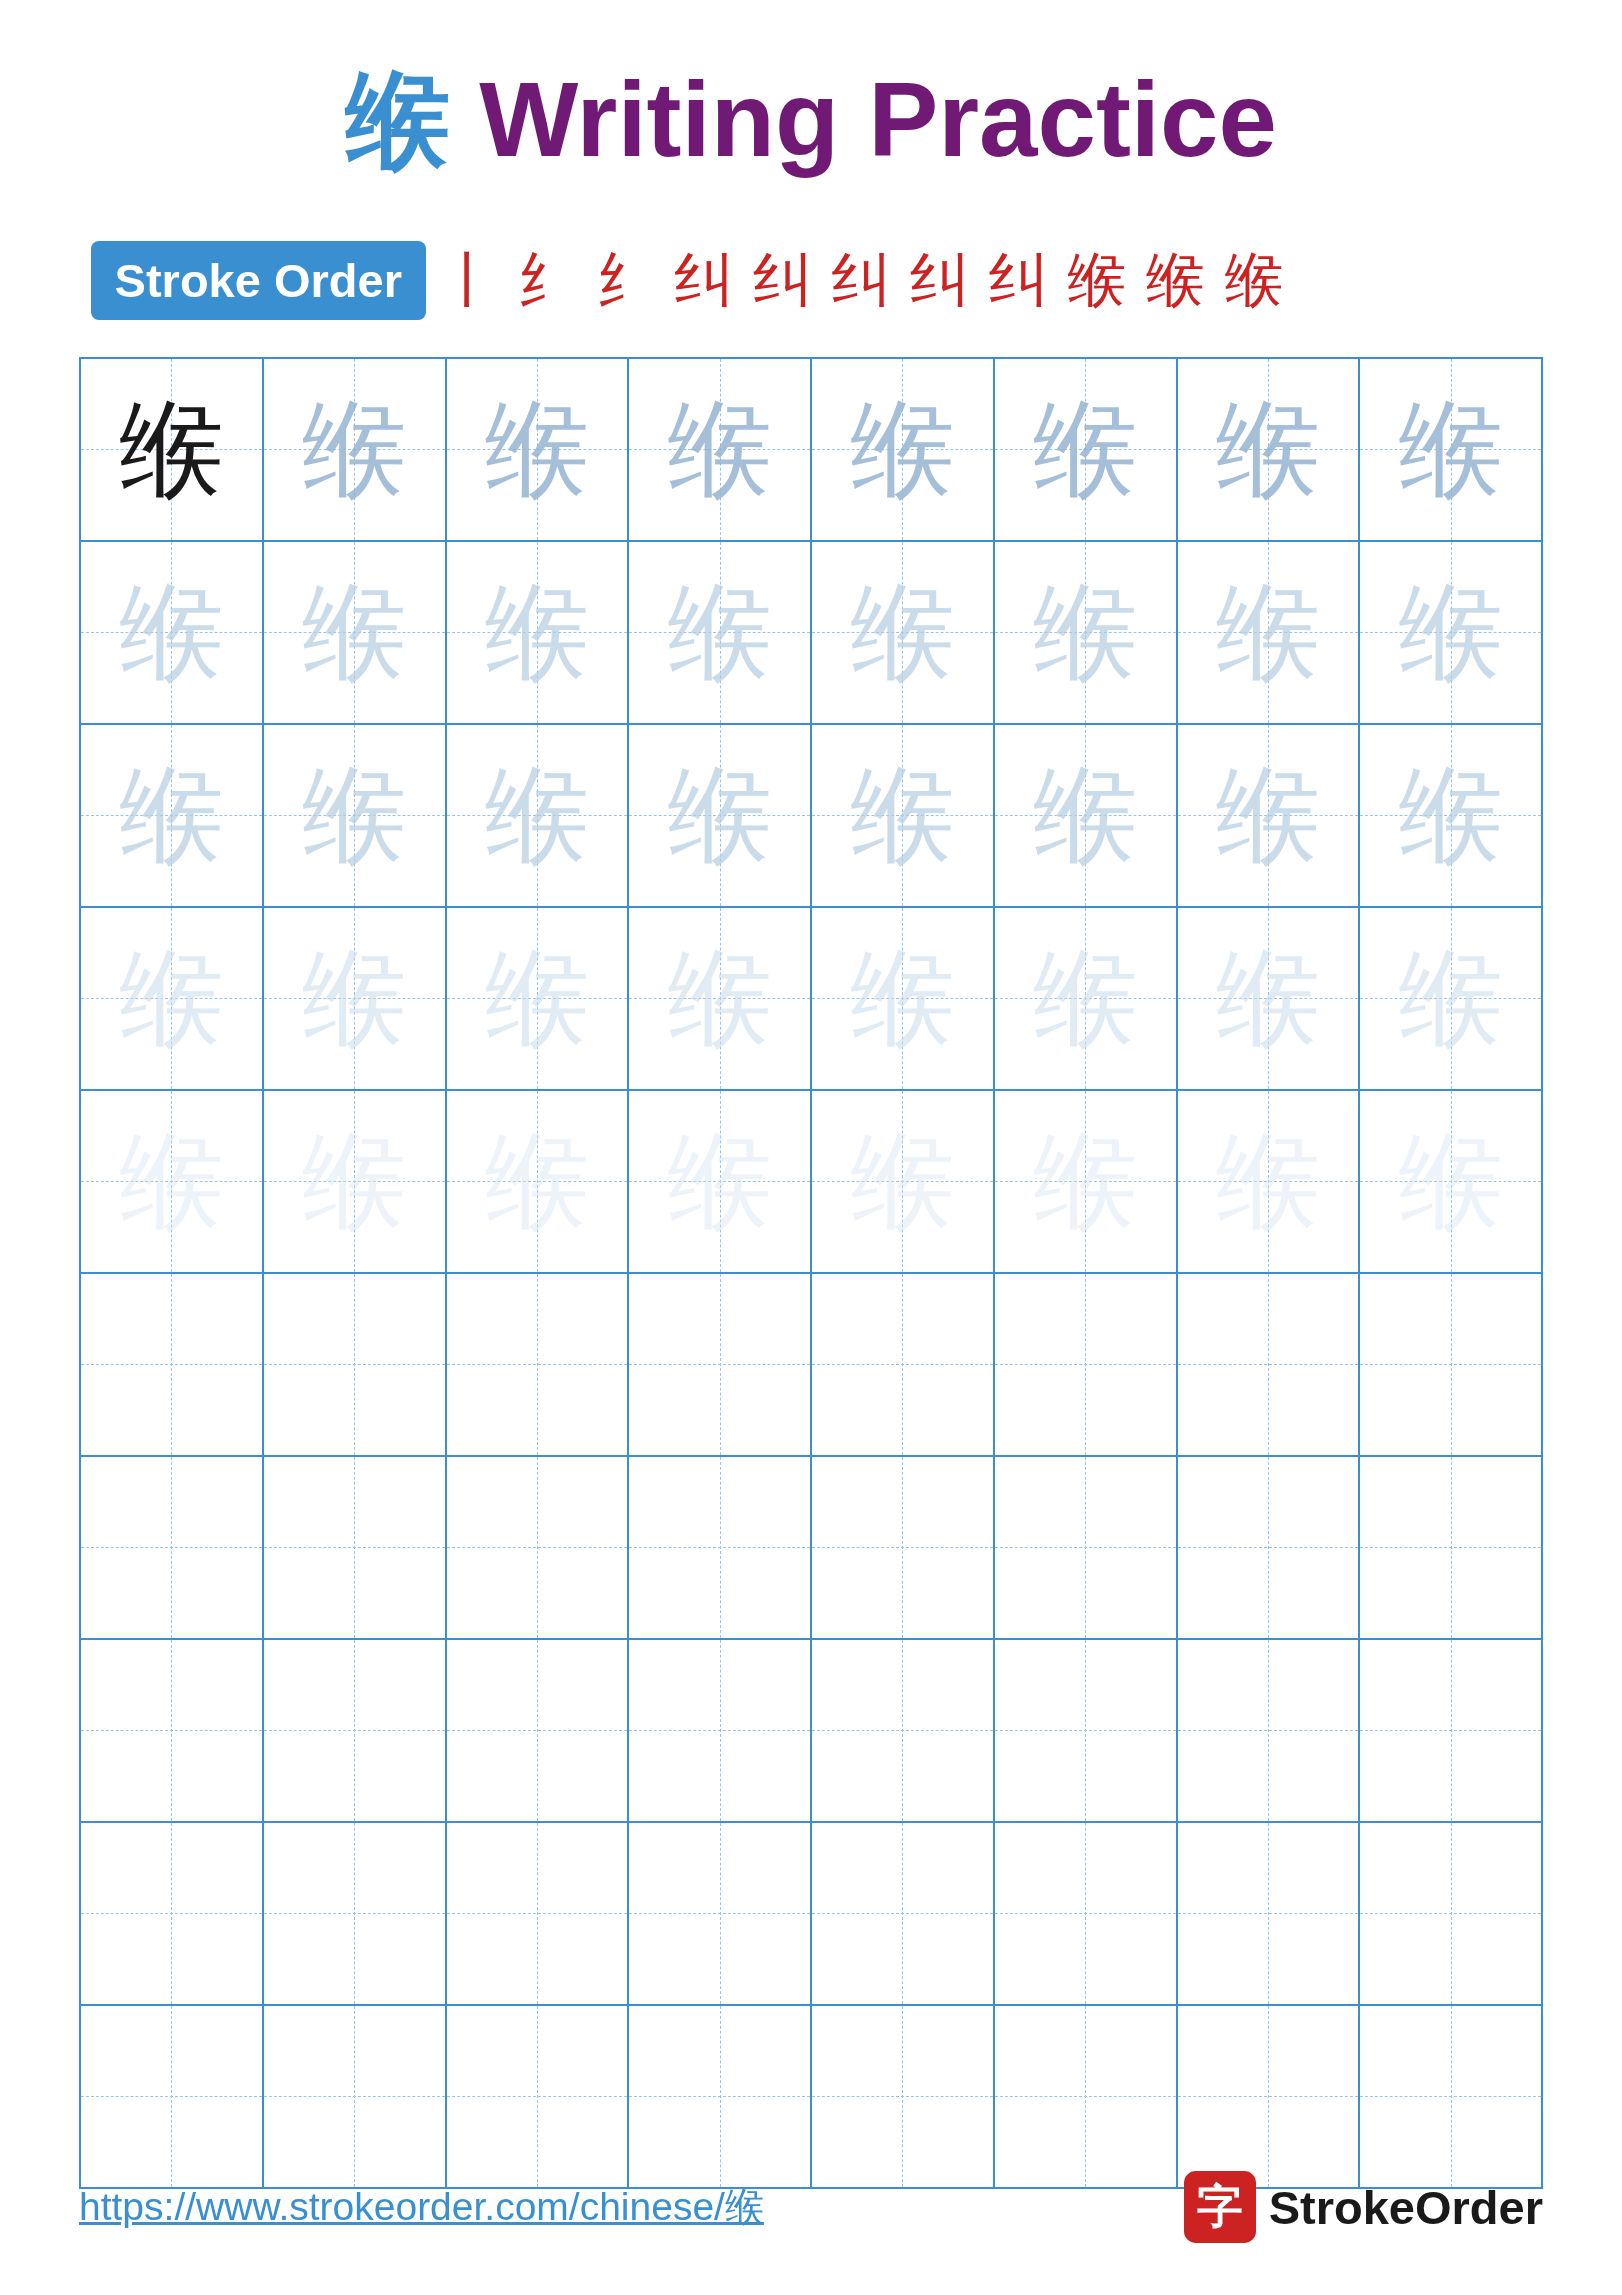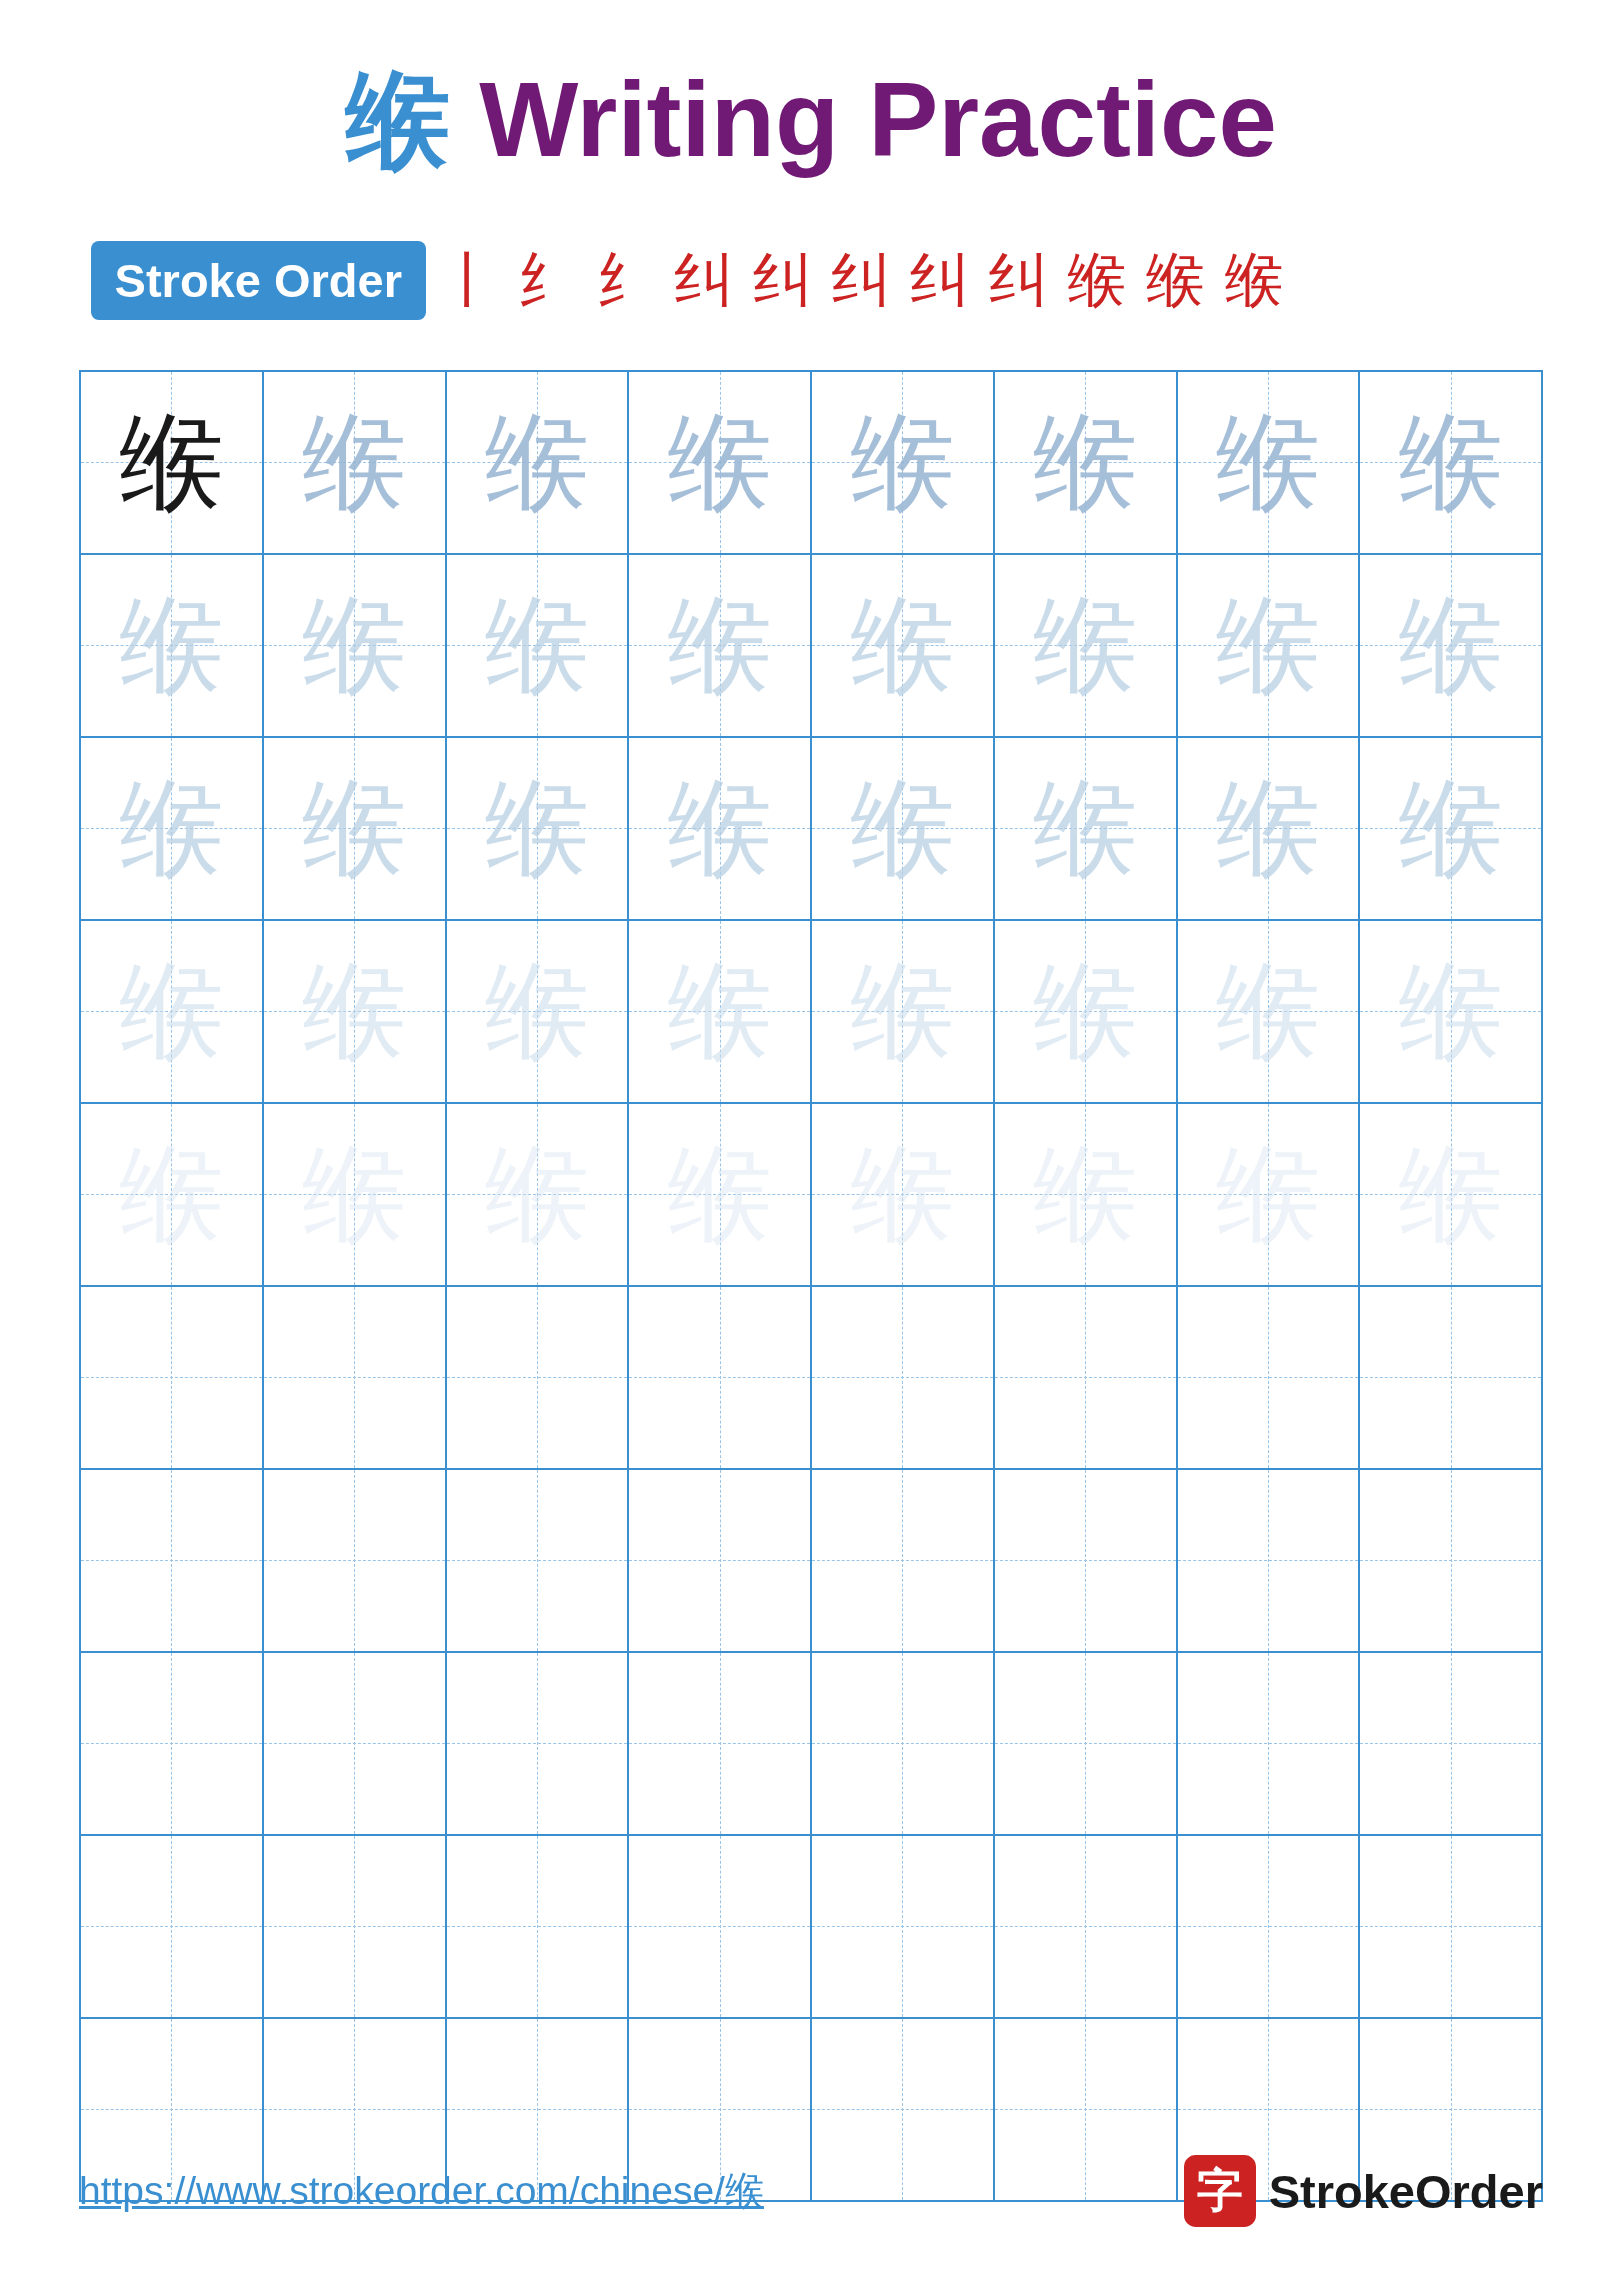--- a/index.html
+++ b/index.html
@@ -36,21 +36,21 @@
     }
 
     .title-text {
       color: #701a75;
     }
 
     .stroke-order-row {
       display: flex;
       align-items: center;
       width: 100%;
-      margin-bottom: 49px;
+      margin-bottom: 36px;
       gap: 13px;
       padding-left: 12px;
     }
 
     .stroke-order-badge {
       background: #3a8fd1;
       color: white;
       padding: 11.8px 23.6px;
       border-radius: 7.9px;
       font-size: 47px;
@@ -139,21 +139,21 @@
     }
     .cell-char.fade-3 {
       color: rgba(200, 218, 235, 0.55);
     }
     .cell-char.fade-4 {
       color: rgba(210, 225, 238, 0.4);
     }
 
     .footer {
       position: absolute;
-      bottom: 68px;
+      bottom: 52px;
       left: 79px;
       right: 79px;
       display: flex;
       align-items: center;
       justify-content: space-between;
     }
 
     .footer-url {
       font-size: 39px;
       color: #3a8fd1;

